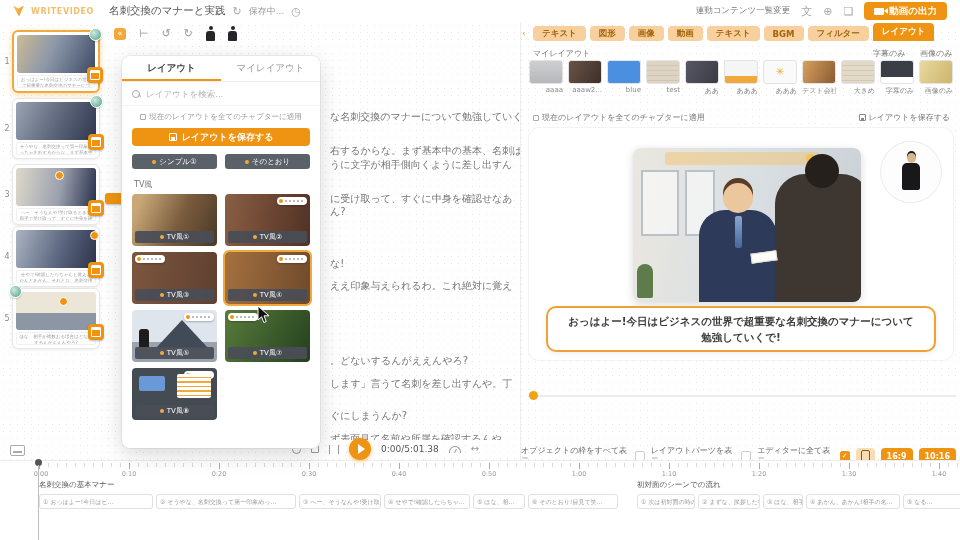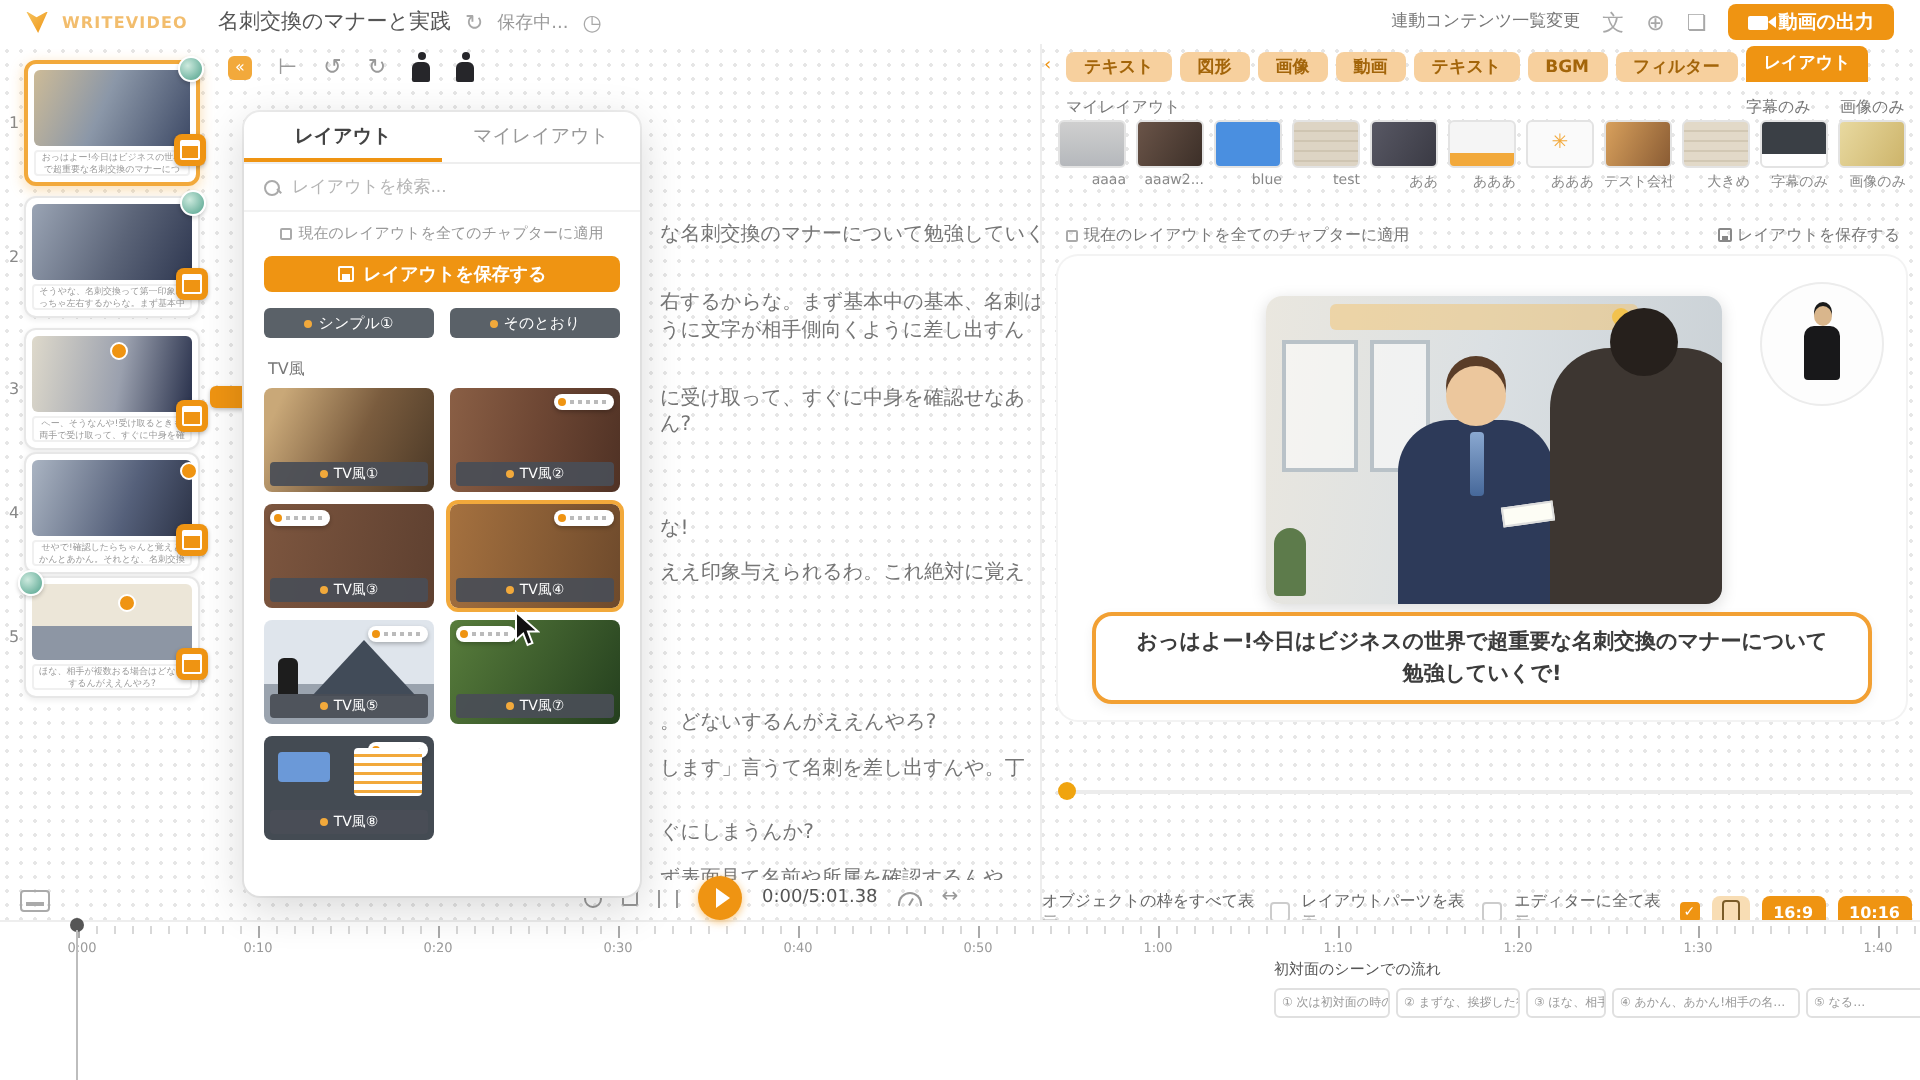--- a/index.html
+++ b/index.html
@@ -487,20 +487,31 @@
     <span class="rlabel r4">0:40</span>
     <span class="rlabel r5">0:50</span>
     <span class="rlabel r6">1:00</span>
     <span class="rlabel r7">1:10</span>
     <span class="rlabel r8">1:20</span>
     <span class="rlabel r9">1:30</span>
     <span class="rlabel r10">1:40</span>
     <span class="phead-dot"></span>
     <span class="phead-line"></span>
 
+    <div class="chap c1">
+      <div class="ct">名刺交換の基本マナー</div>
+      <div class="chips">
+        <span class="chip w1a">① おっはよー!今日はビ…</span>
+        <span class="chip w1b">② そうやな、名刺交換って第一印象めっ…</span>
+        <span class="chip w1c">③ へー、そうなんや!受け取るときも両…</span>
+        <span class="chip w1d">④ せやで!確認したらちゃ…</span>
+        <span class="chip w1e">⑤ ほな、相…</span>
+        <span class="chip w1f">⑥ そのとおり!目見て笑…</span>
+      </div>
+    </div>
     <div class="chap c2">
       <div class="ct">初対面のシーンでの流れ</div>
       <div class="chips">
         <span class="chip w2a">① 次は初対面の時の…</span>
         <span class="chip w2b">② まずな、挨拶した後…</span>
         <span class="chip w2c">③ ほな、相手…</span>
         <span class="chip w2d">④ あかん、あかん!相手の名…</span>
         <span class="chip w2e">⑤ なる…</span>
       </div>
     </div>

